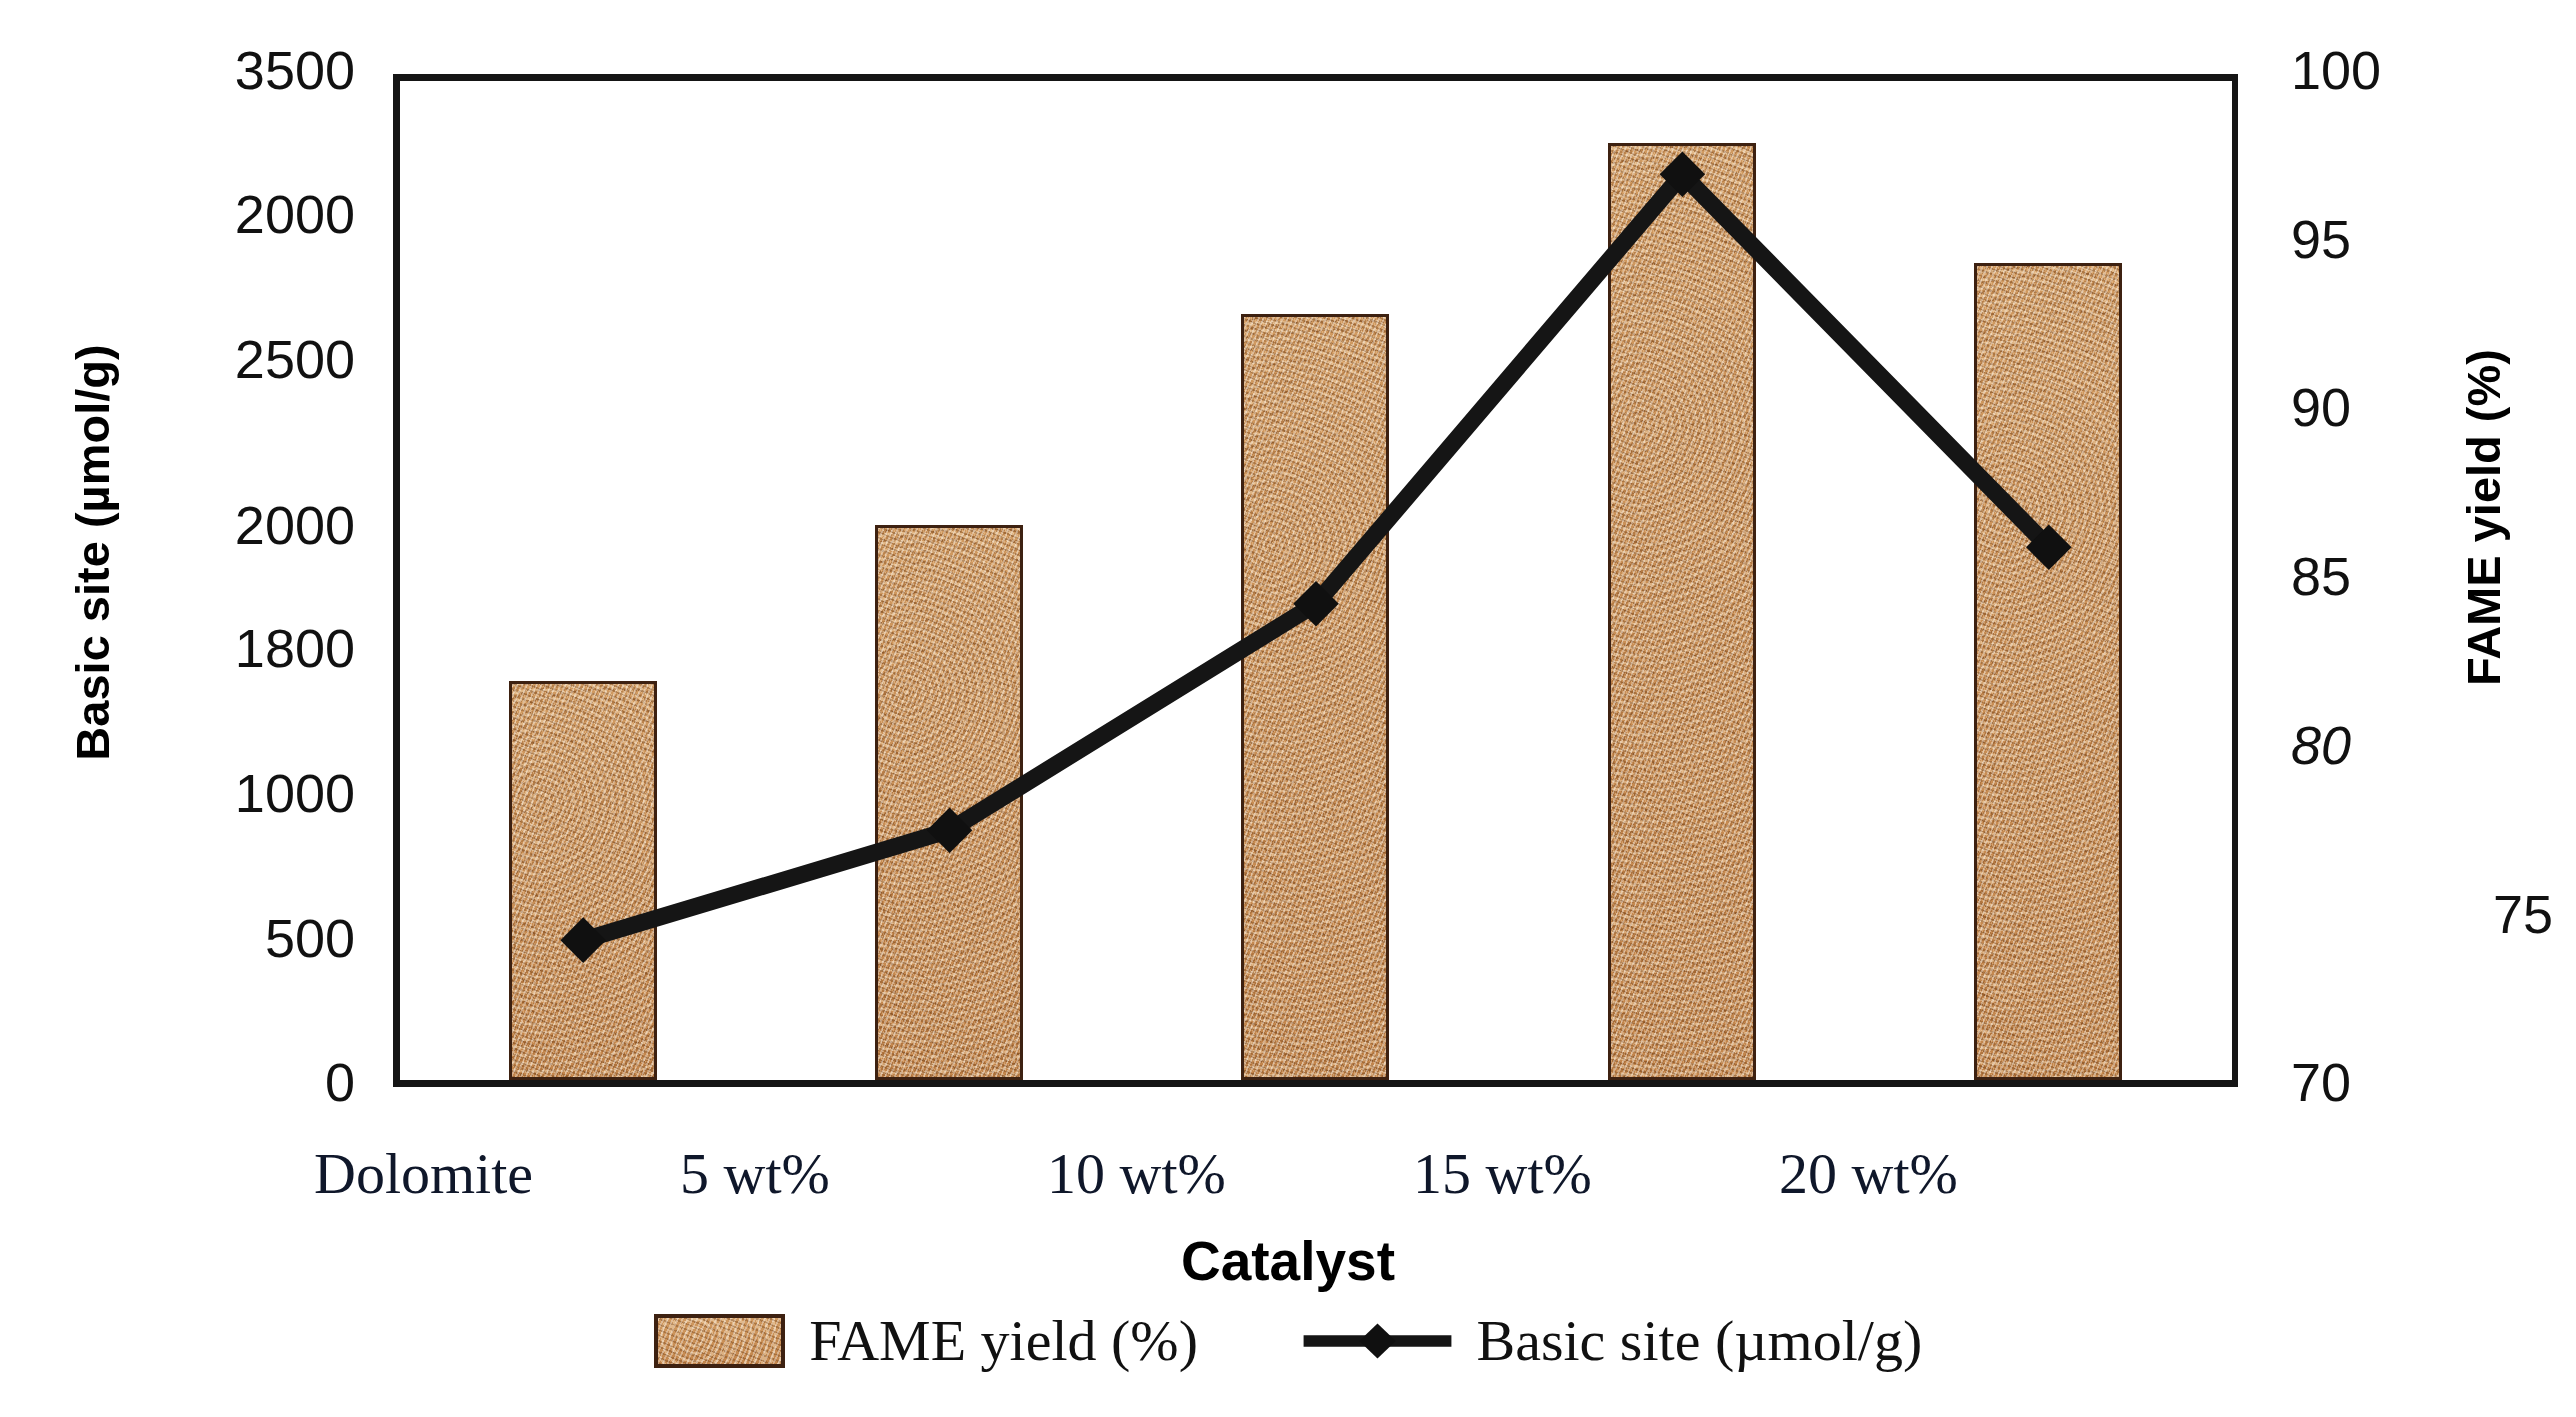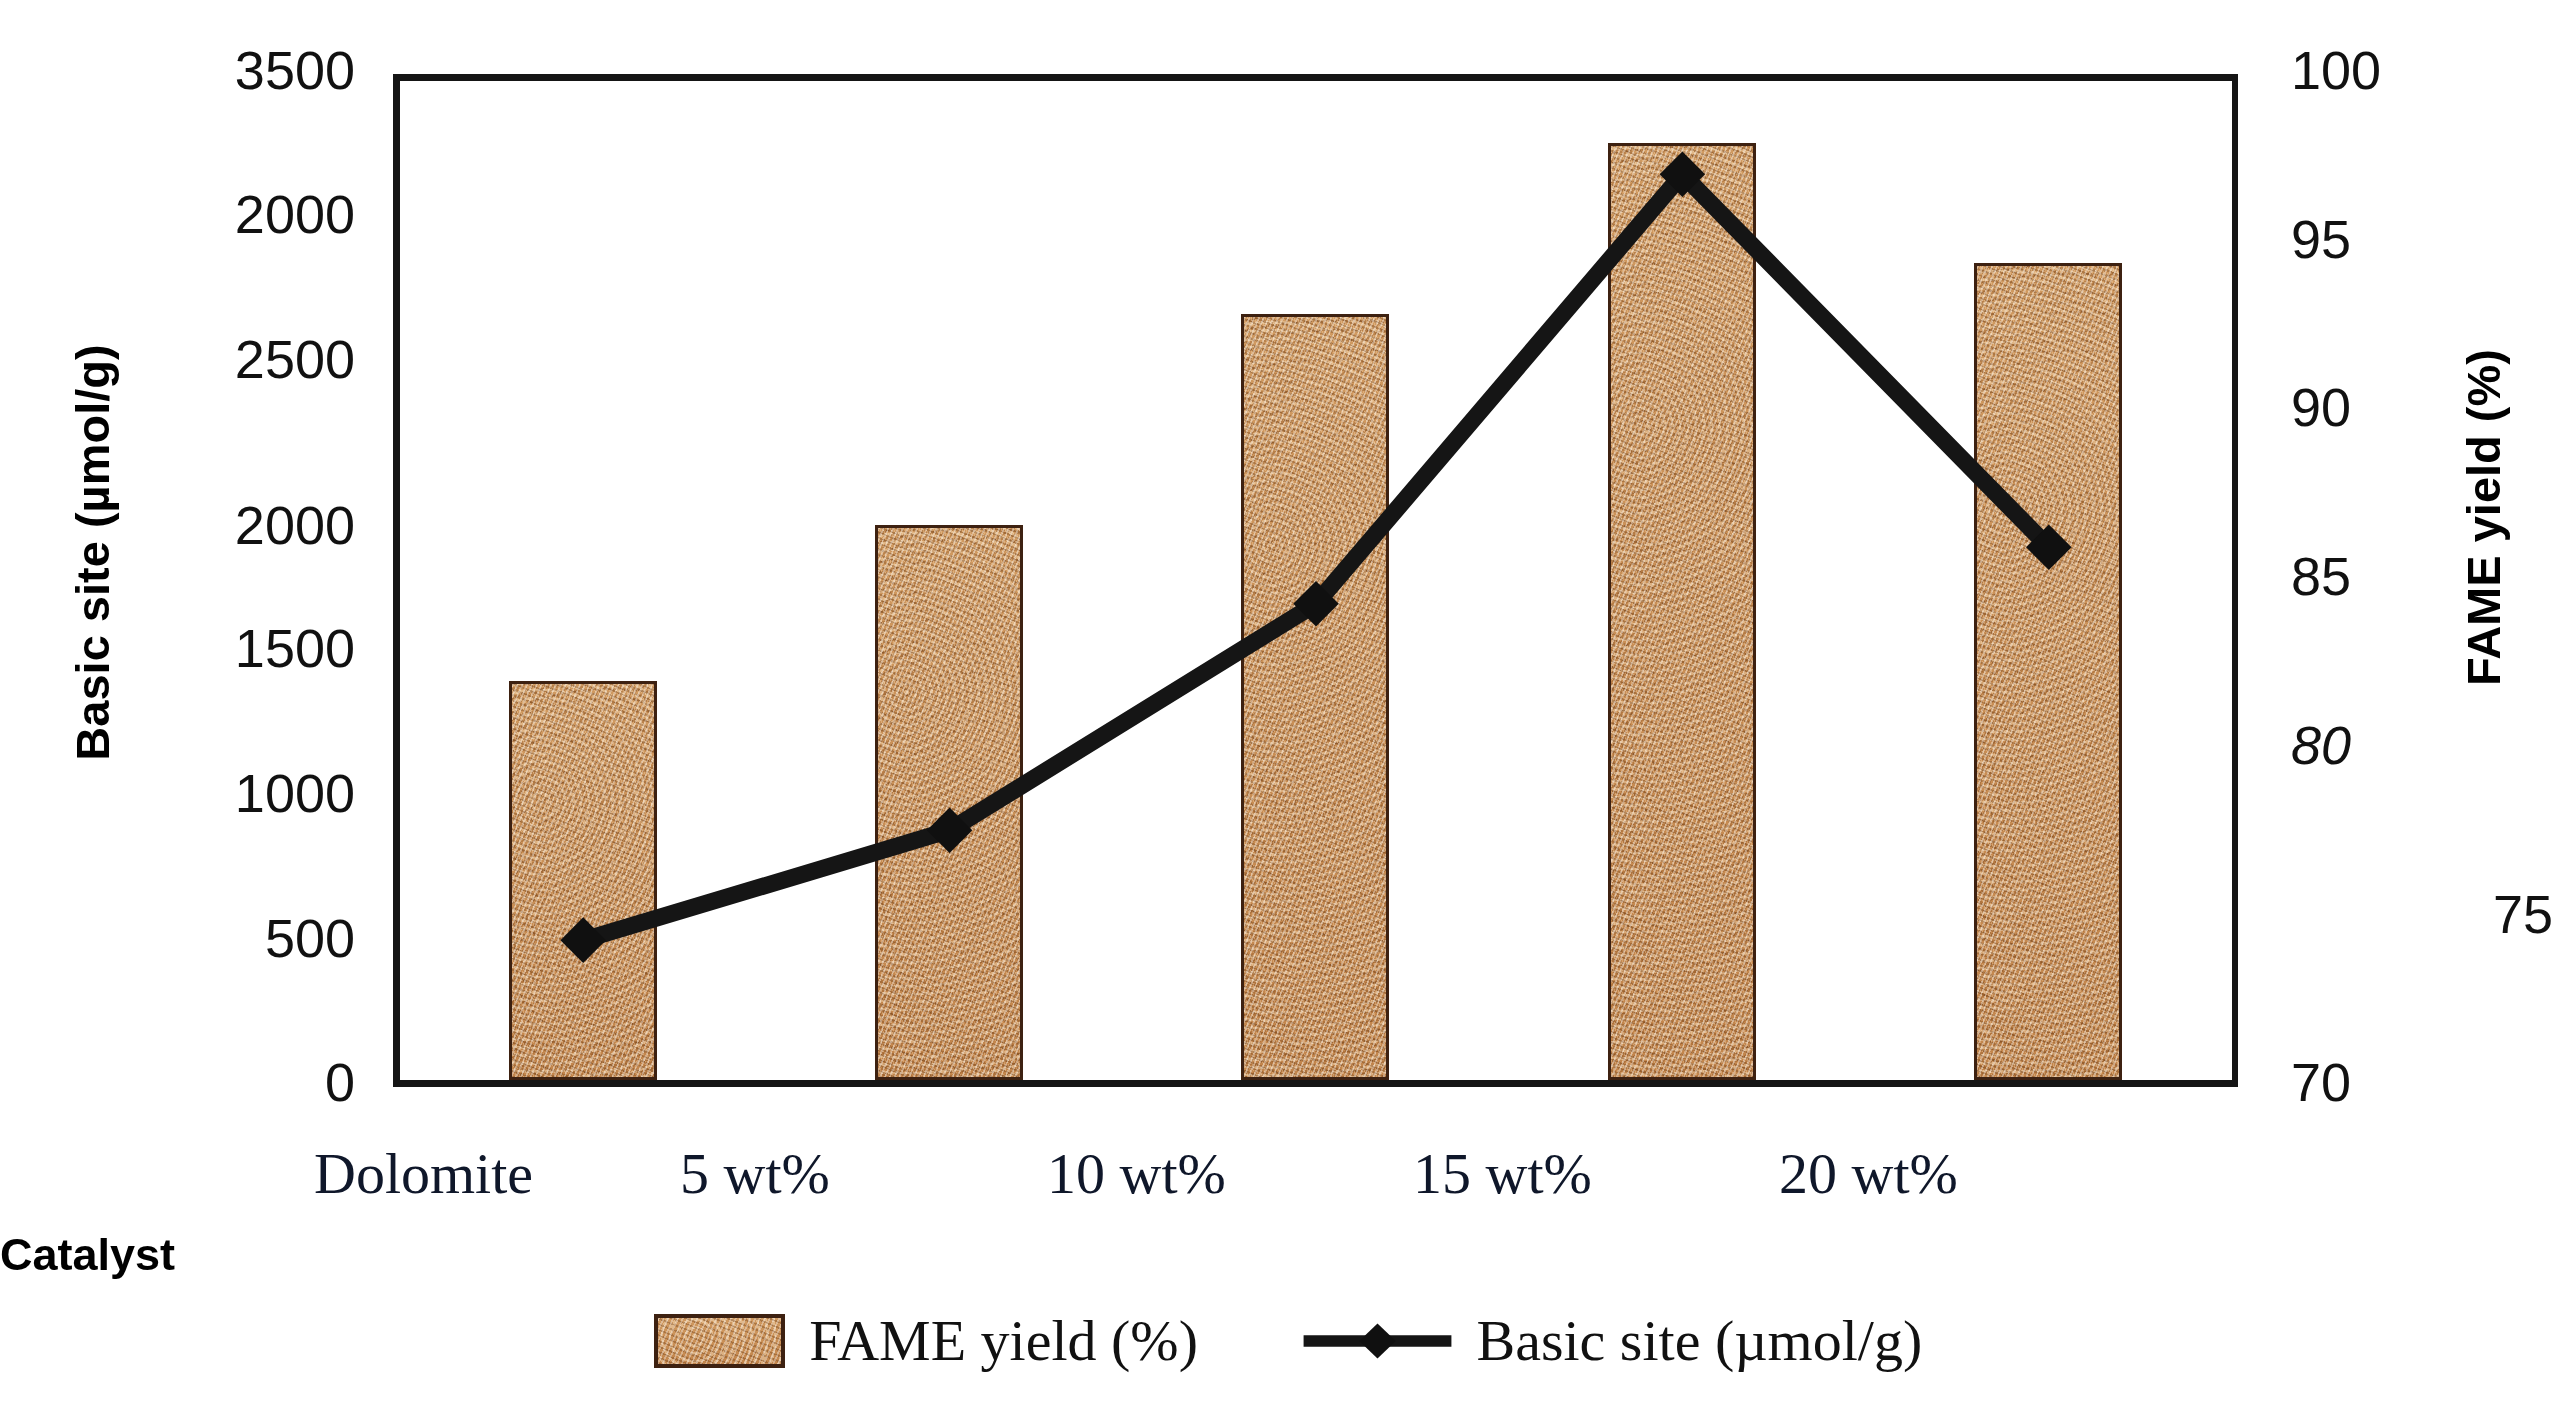--- a/index.html
+++ b/index.html
@@ -24,21 +24,21 @@
   }
   #y-right-title{
     left:2238px; top:490px;
     width:490px; text-align:center;
     font-size:47px;
     transform:rotate(-90deg);
     transform-origin:center center;
   }
   #x-title{
     left:0px; top:1229px; width:2576px;
-    font-size:45px;
+    text-align:center; font-size:55px;
   }
 
   
   .tick{
     position:absolute;
     font-family:"Liberation Sans",sans-serif;
     font-size:54px;
     color:#111;
     line-height:1;
   }
@@ -127,21 +127,21 @@
   <div class="axis-title" id="y-left-title">Basic site (µmol/g)</div>
 
   <div class="axis-title" id="y-right-title">FAME yield (%)</div>
 
   <div class="axis-title" id="x-title">Catalyst</div>
 
   <div id="left-ticks">
       <div class="tick left" style="top: 1055px;">0</div>
       <div class="tick left" style="top: 911px;">500</div>
       <div class="tick left" style="top: 766px;">1000</div>
-      <div class="tick left" style="top: 621px;">1500</div>
+      <div class="tick left" style="top: 621px;">1800</div>
       <div class="tick left" style="top: 498px;">2000</div>
       <div class="tick left" style="top: 332px;">2500</div>
       <div class="tick left" style="top: 187px;">2000</div>
       <div class="tick left" style="top: 43px;">3500</div>
     </div>
 
   <div id="right-ticks">
       <div class="tick right" style="top: 1055px;">70</div>
       <div class="tick right" style="top: 887px; text-align: right;">75</div>
       <div class="tick right" style="top: 718px; font-style: italic;">80</div>

